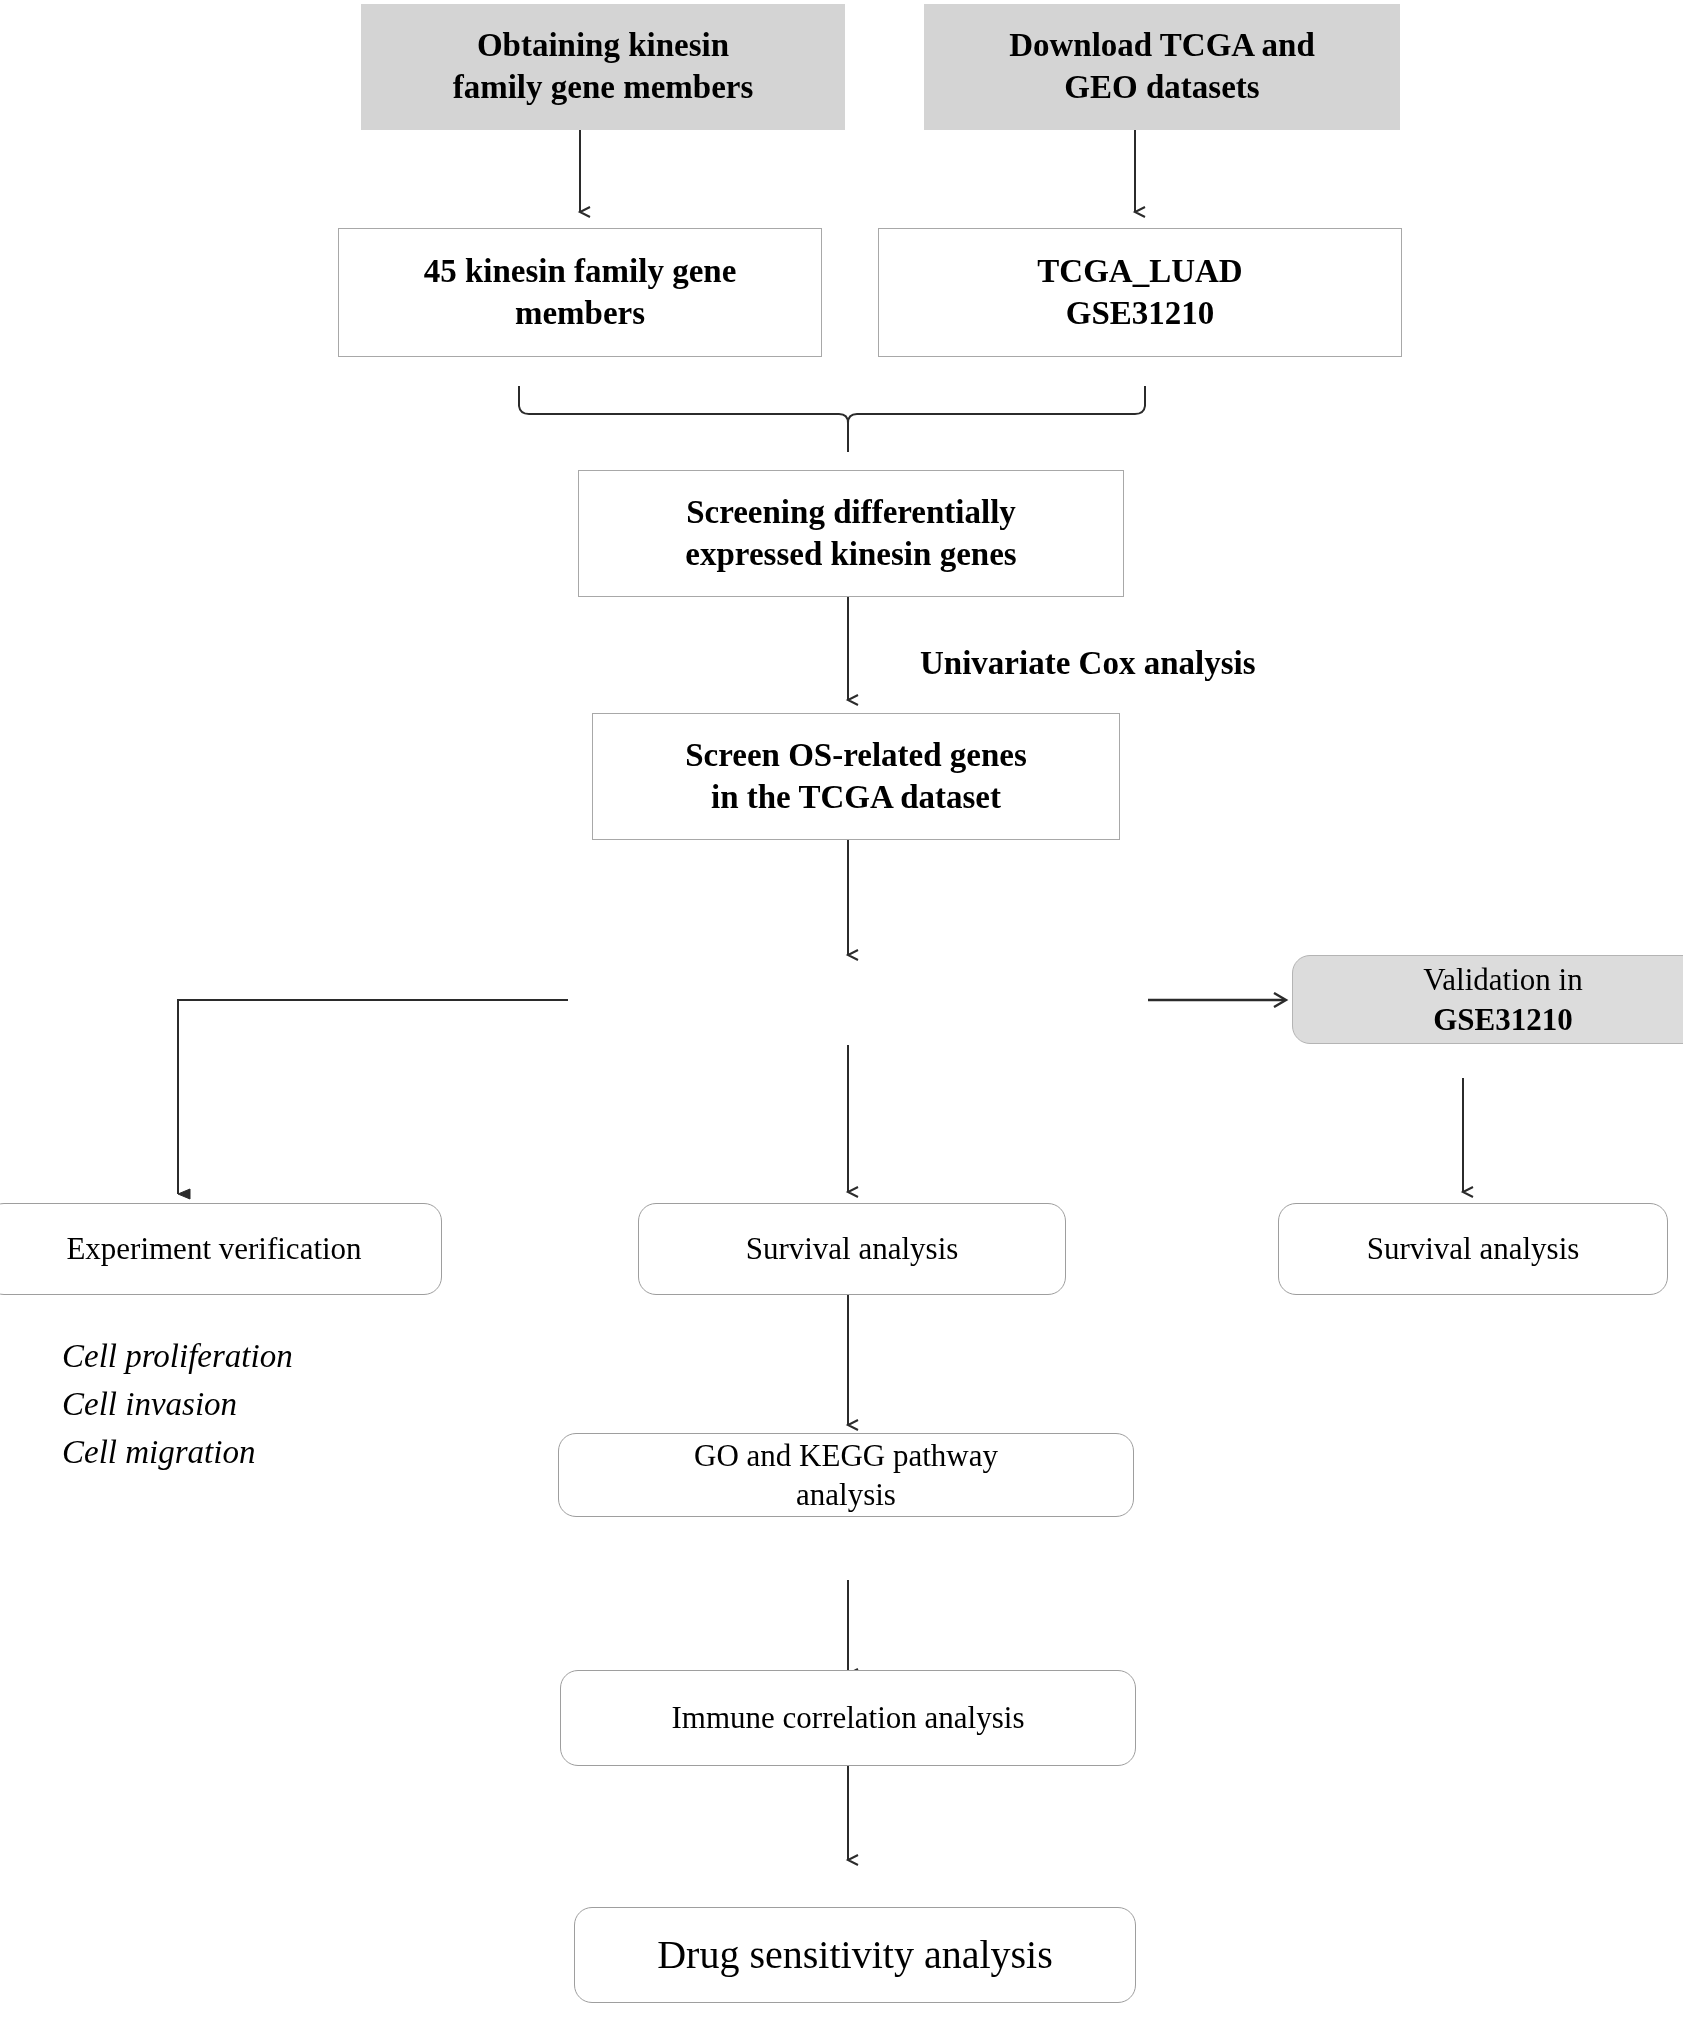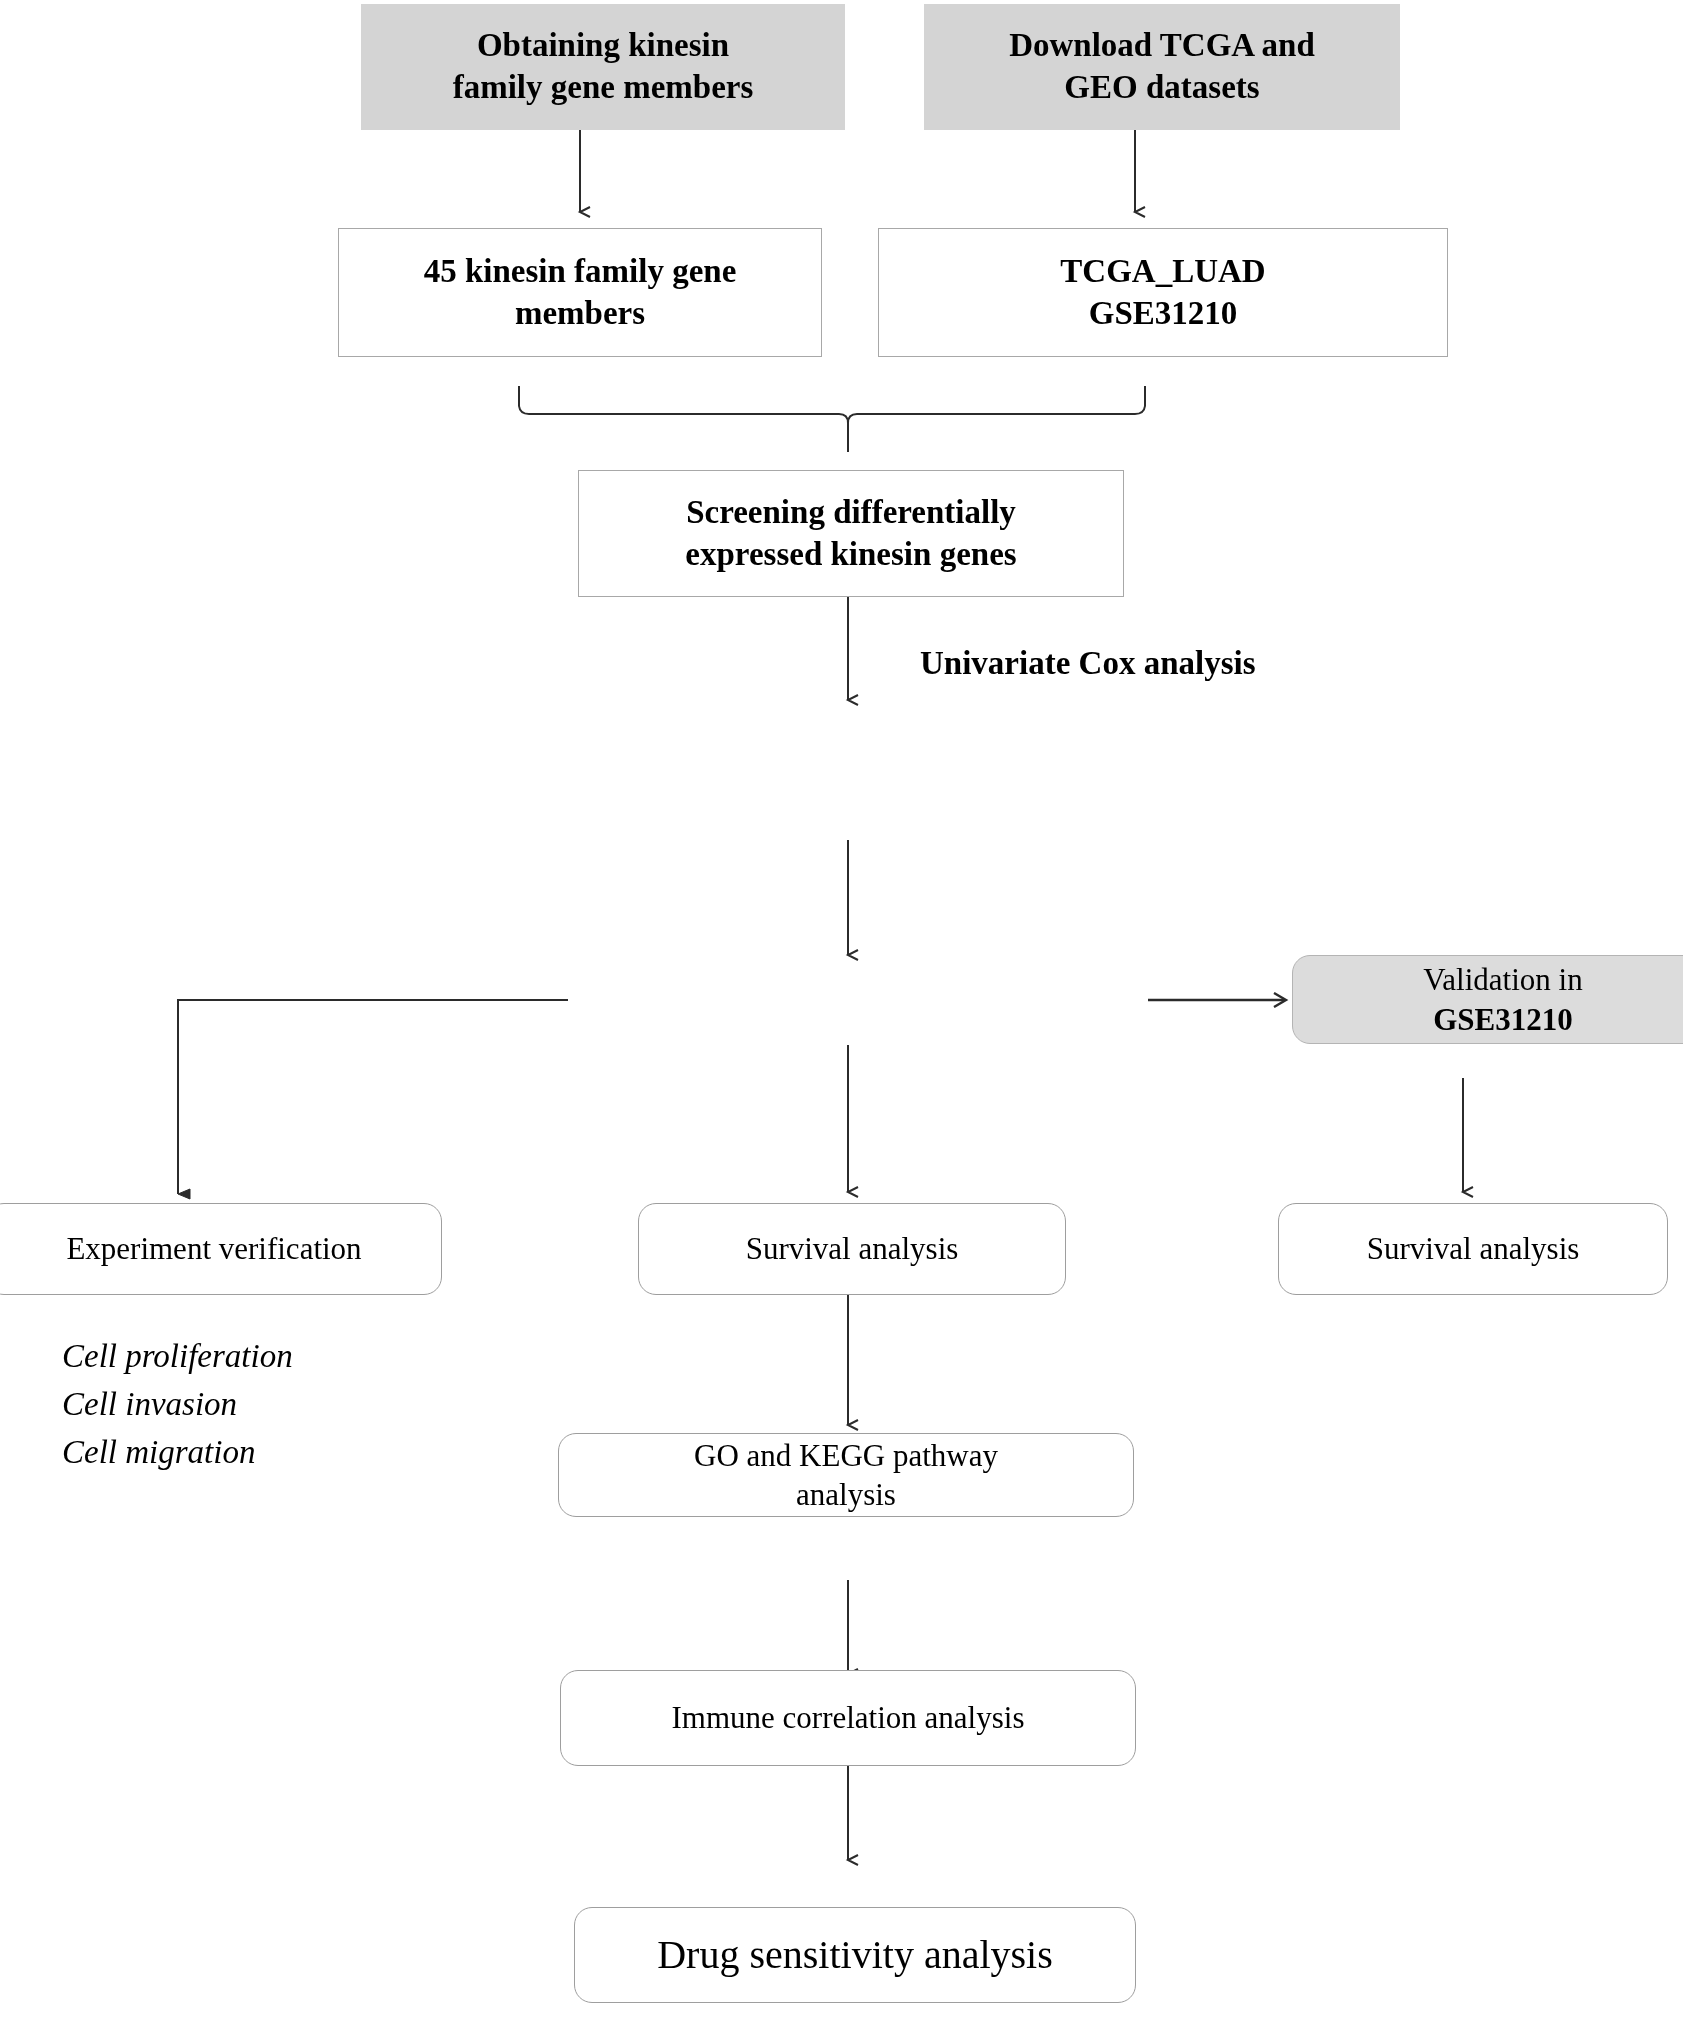--- a/index.html
+++ b/index.html
@@ -75,30 +75,33 @@
   </div>
 
   <div class="node shaded-sq" style="left:924px;top:4px;width:476px;height:126px;font-size:33px;">
     <span class="txt"><span>Download TCGA and</span><br><span>GEO datasets</span></span>
   </div>
 
   <div class="node plain-sq" style="left:338px;top:228px;width:484px;height:129px;font-size:33px;">
     <span class="txt"><span>45 kinesin family gene</span><br><span>members</span></span>
   </div>
 
-  <div class="node plain-sq" style="left:878px;top:228px;width:570px;height:129px;font-size:33px;">
+  <div class="node plain-sq" style="left:878px;top:228px;width:524px;height:129px;font-size:33px;">
     <span class="txt"><span>TCGA_LUAD</span><br><span>GSE31210</span></span>
   </div>
 
   <div class="node plain-sq" style="left:578px;top:470px;width:546px;height:127px;font-size:33px;">
     <span class="txt"><span>Screening differentially</span><br><span>expressed kinesin genes</span></span>
   </div>
 
   <div class="label-free" style="left:920px;top:645px;font-size:33px;">Univariate Cox analysis</div>
 
+  <div class="node plain-sq" style="left:592px;top:713px;width:528px;height:127px;font-size:33px;">
+    <span class="txt"><span>Screen OS-related genes</span><br><span>in the TCGA dataset</span></span>
+  </div>
 
 
   <div class="node round-shaded" style="left:1292px;top:955px;width:422px;height:89px;font-size:31px;">
     <span class="txt"><span>Validation in</span><br><span class="bold-inline">GSE31210</span></span>
   </div>
 
   <div class="node round-white" style="left:-14px;top:1203px;width:456px;height:92px;font-size:31px;">
     <span class="txt">Experiment verification</span>
   </div>
 

